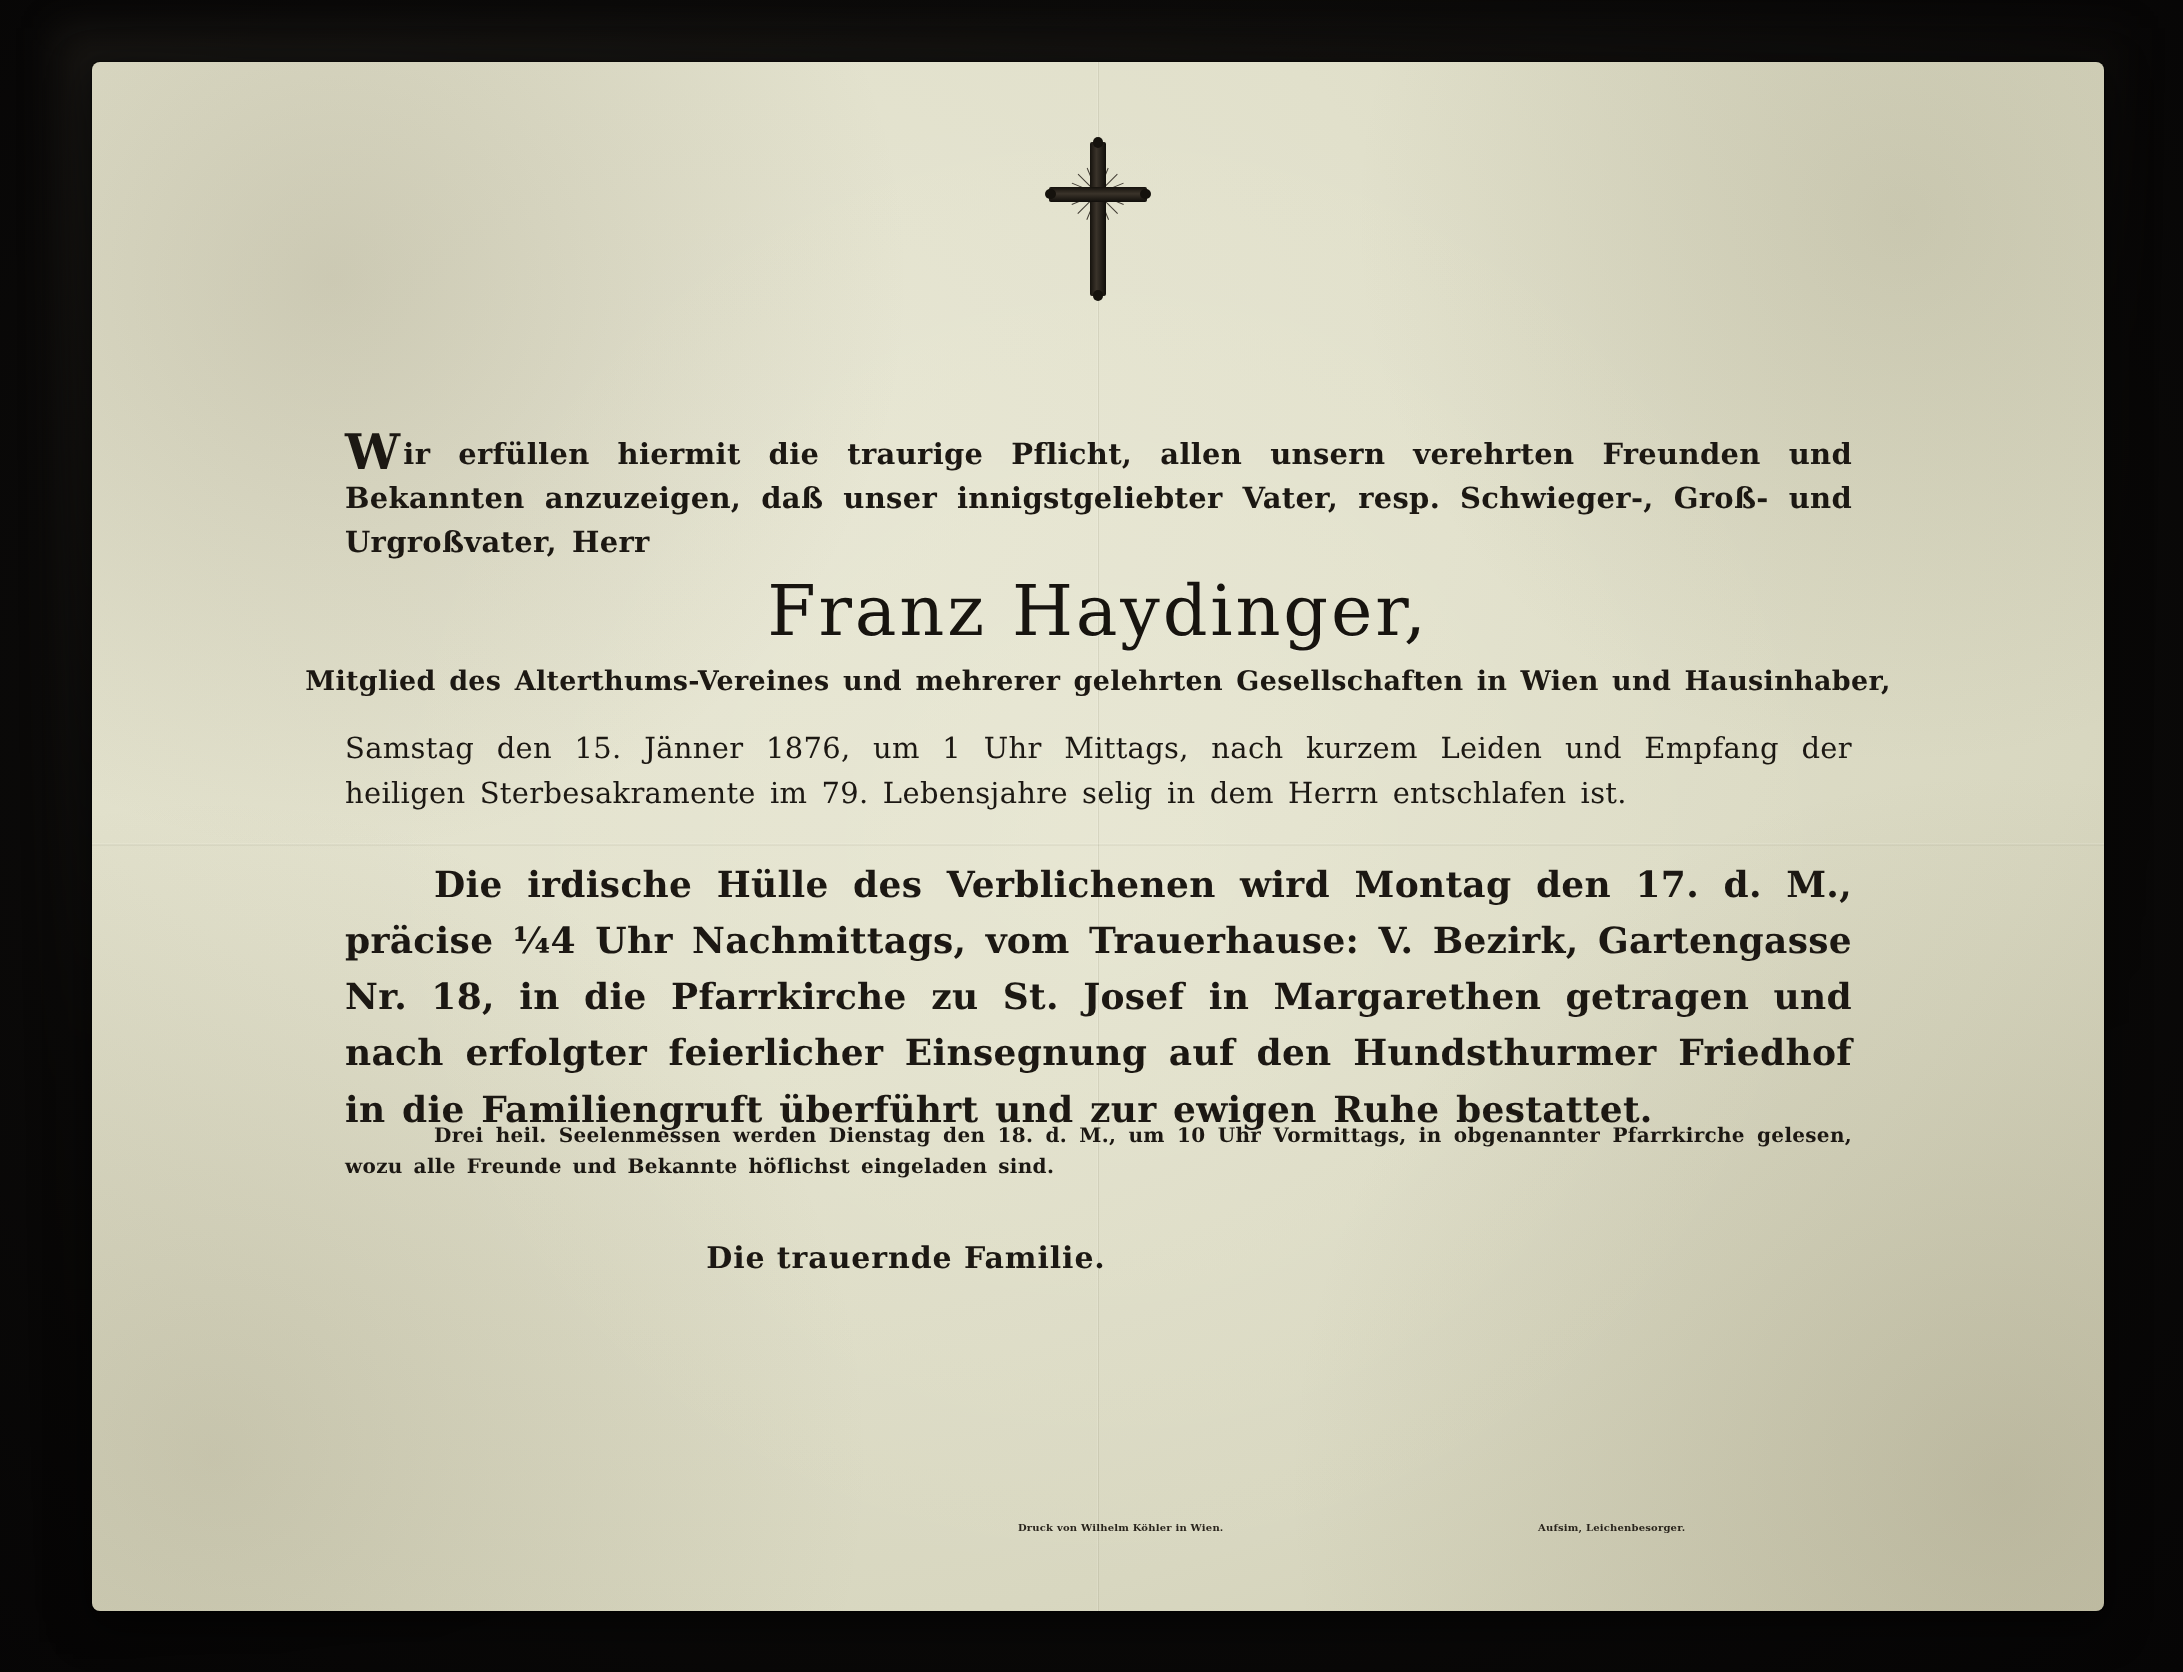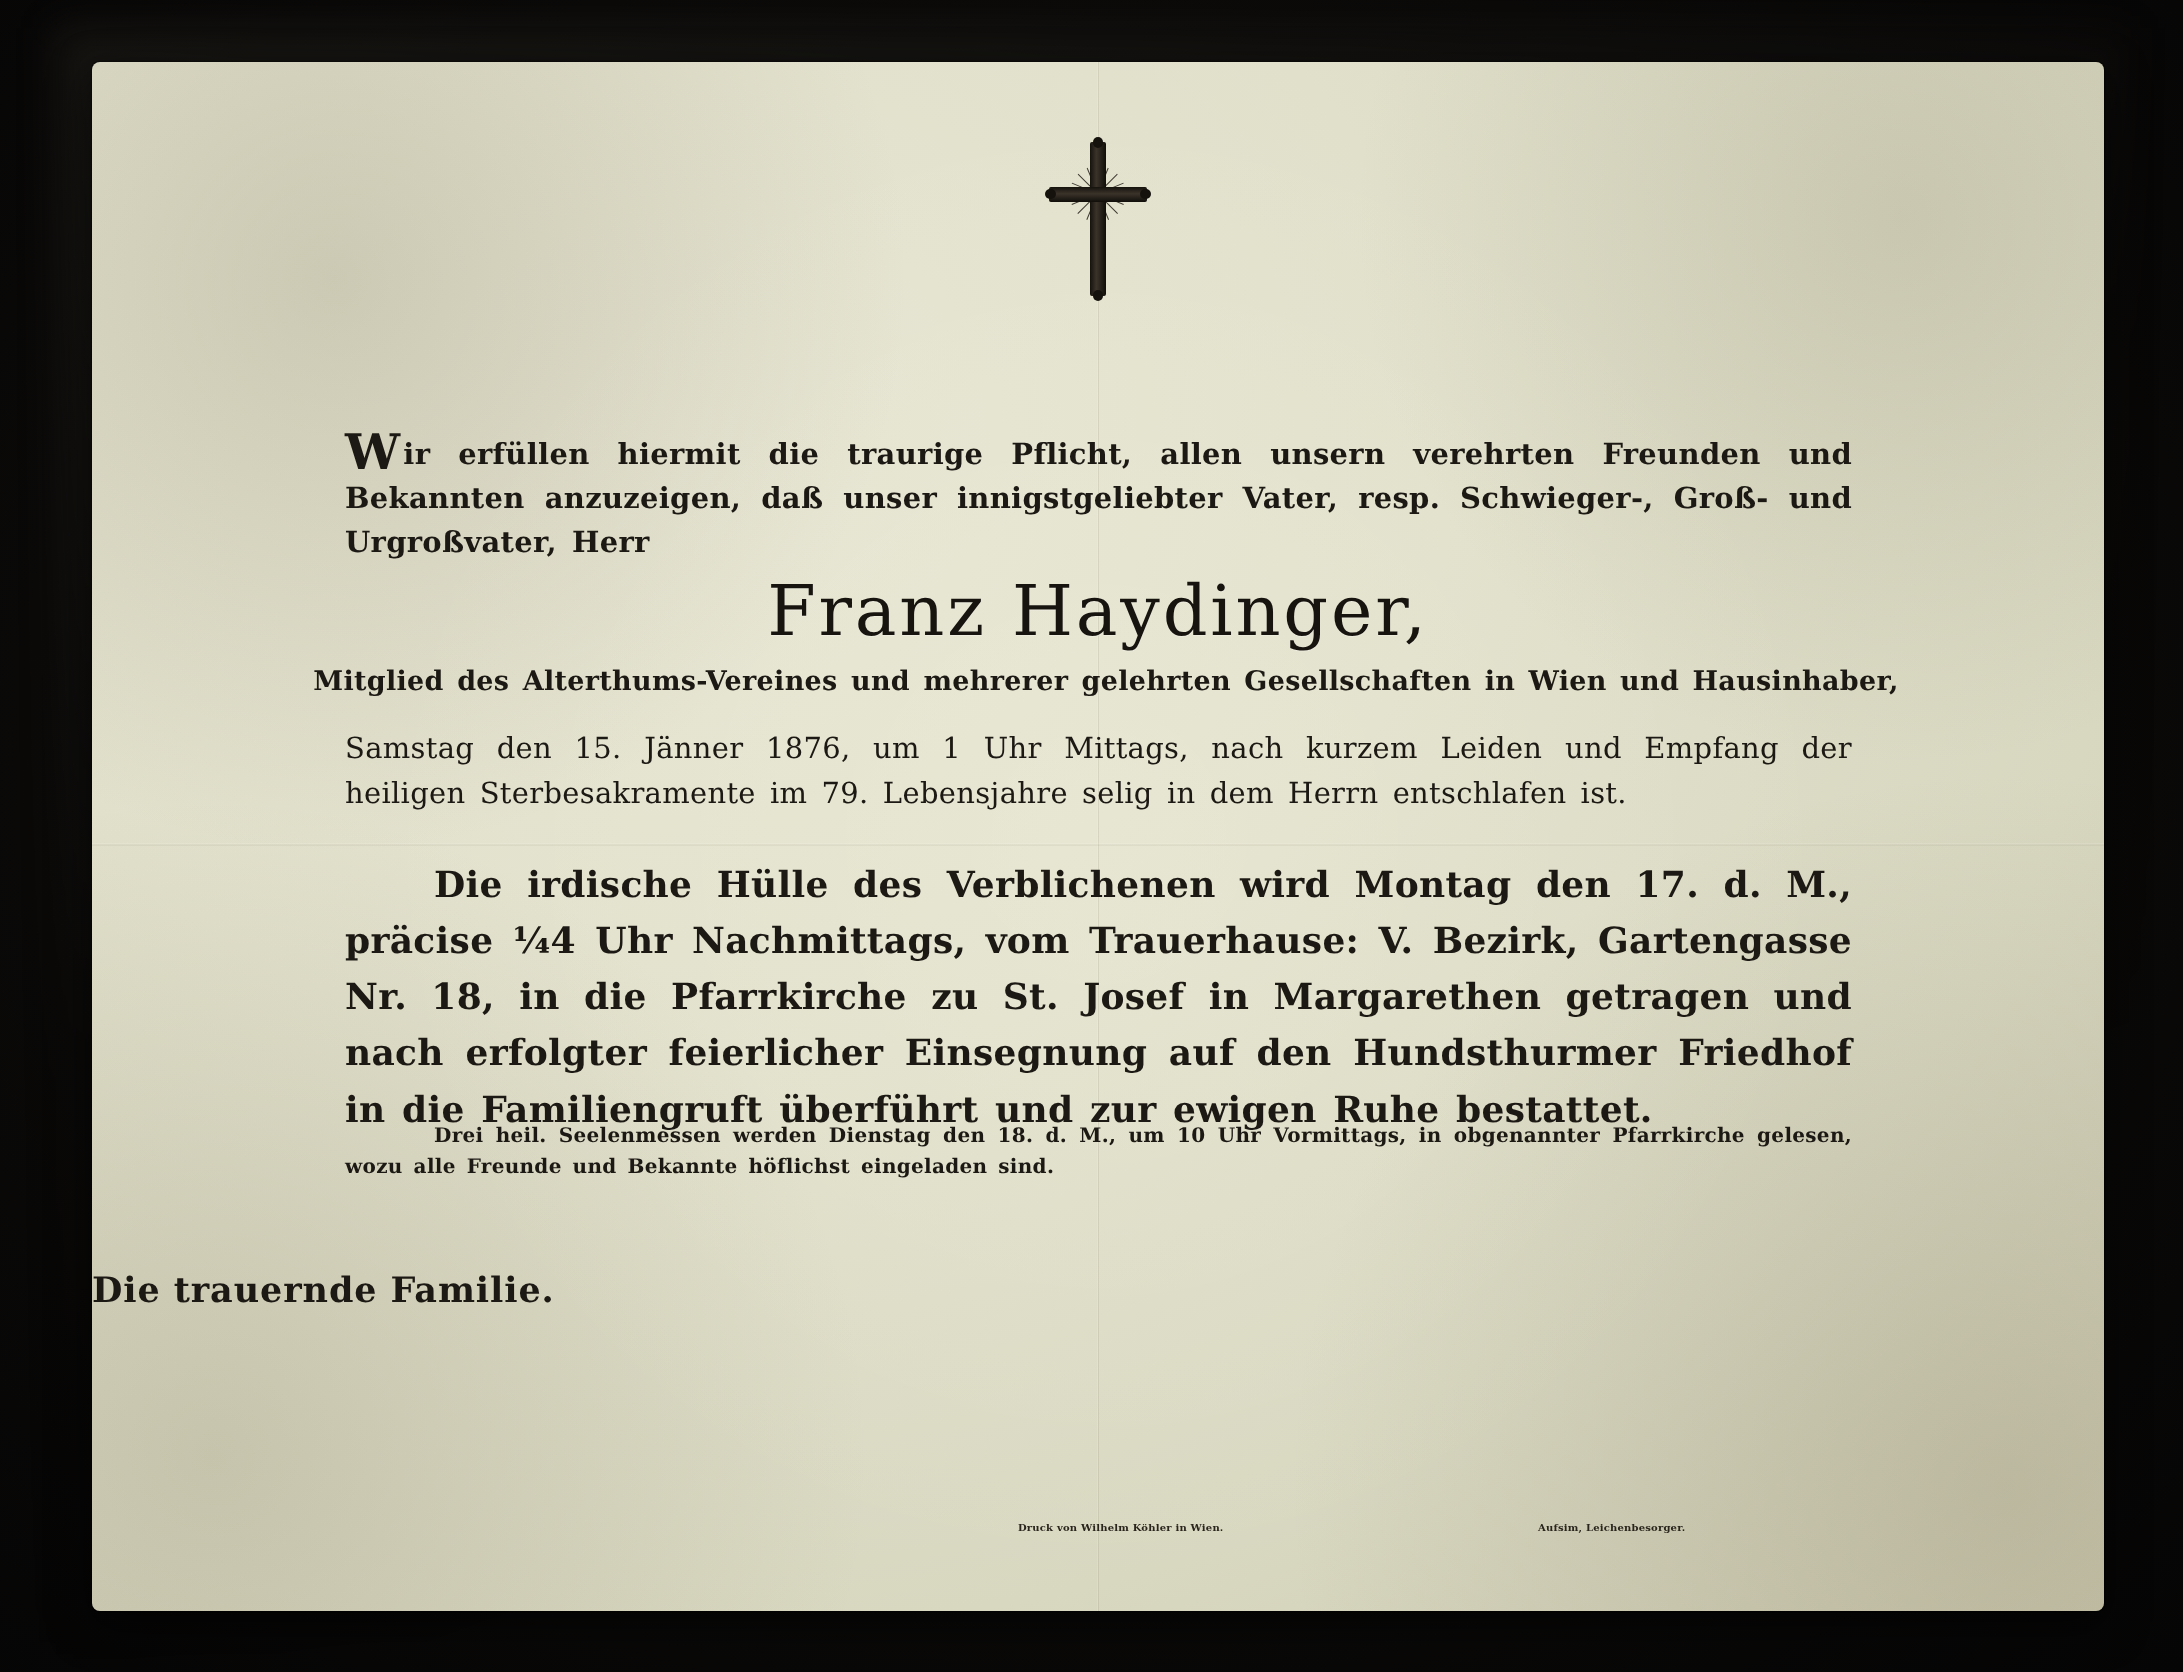--- a/index.html
+++ b/index.html
@@ -195,21 +195,21 @@
     text-align: center;
     font-size: 70px;
     font-weight: 400;
     letter-spacing: 2.8px;
     color: #17140f;
     text-shadow: 0 0.5px 0 rgba(255,255,255,0.25);
   }
 
   #titles {
     top: 604px;
-    left: 8px;
+    left: 0;
     width: 100%;
     text-align: center;
     font-size: 27px;
     font-weight: 700;
     word-spacing: 3.7px;
   }
 
   #death {
     top: 664px;
     font-size: 29px;
@@ -230,27 +230,27 @@
   #masses {
     top: 1058px;
     font-size: 20px;
     line-height: 1.56;
     word-spacing: 3.7px;
     font-weight: 600;
     text-indent: 89px;
   }
 
   #signature {
-    top: 1208px;
+    top: 1179px;
     left: 0;
     width: 100%;
     padding-right: 384px;
     box-sizing: border-box;
-    text-align: left;
-    font-size: 35px;
+    text-align: center;
+    font-size: 30px;
     font-weight: 800;
     letter-spacing: 0.9px;
   }
 
   
   .imprint {
     position: absolute;
     font-size: 10px;
     font-weight: 700;
     letter-spacing: 0.2px;

